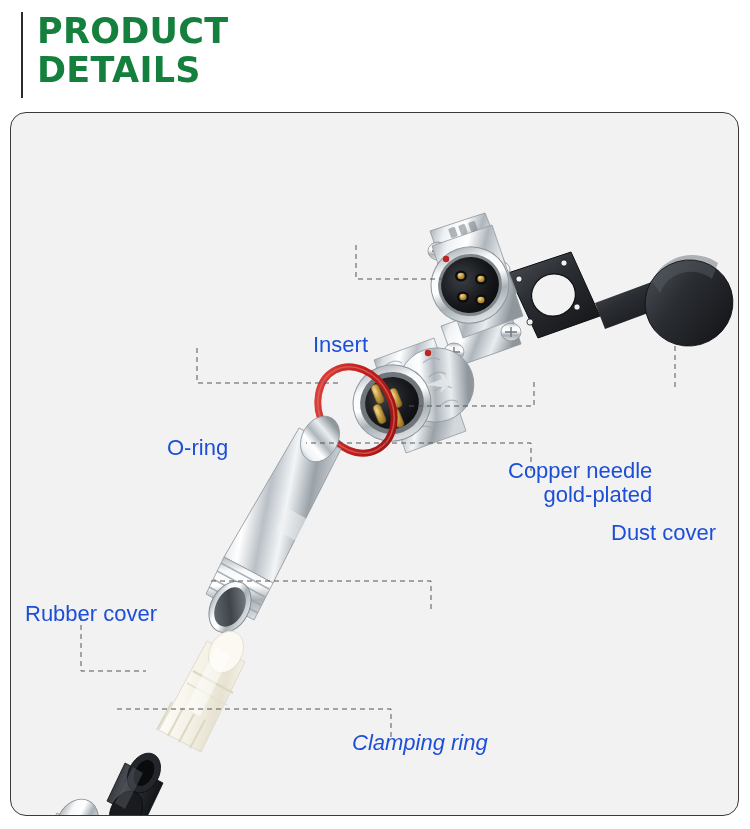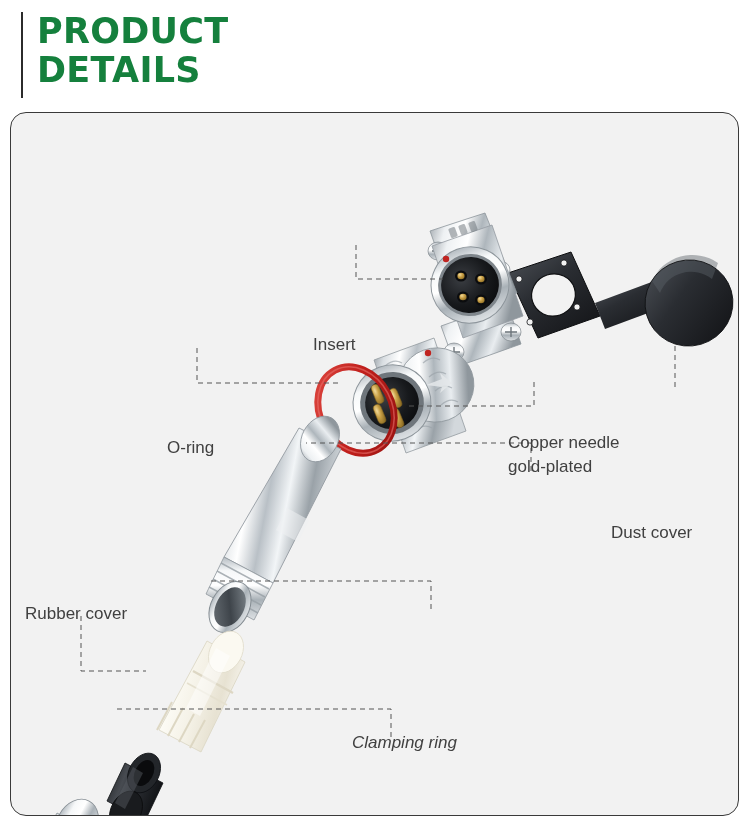--- a/index.html
+++ b/index.html
@@ -52,27 +52,27 @@
   .diagram {
     position: absolute;
     left: 0; top: 0;
     width: 727px; height: 702px;
     display: block;
   }
 
   
   .lbl {
     position: absolute;
-    color: #404040;
-    font-size: 17px;
+    color: #1d4ed8;
+    font-size: 22px;
     line-height: 24px;
     white-space: pre-line;
     font-family: "Liberation Sans", sans-serif;
   }
-  .lbl.center { text-align: left; }
+  .lbl.center { text-align: right; margin-top: 28px; }
 
   .l-insert      { left: 302px; top: 220px; }
   .l-oring       { left: 156px; top: 323px; }
   .l-copper      { left: 497px; top: 318px; text-align: center; }
   .l-dust        { left: 600px; top: 408px; }
   .l-zinc        { left: 446px; top: 445px; }
   .l-rubber      { left: 14px;  top: 489px; }
   .l-clamp       { left: 341px; top: 618px; font-style: italic; }
 </style>
 </head>

